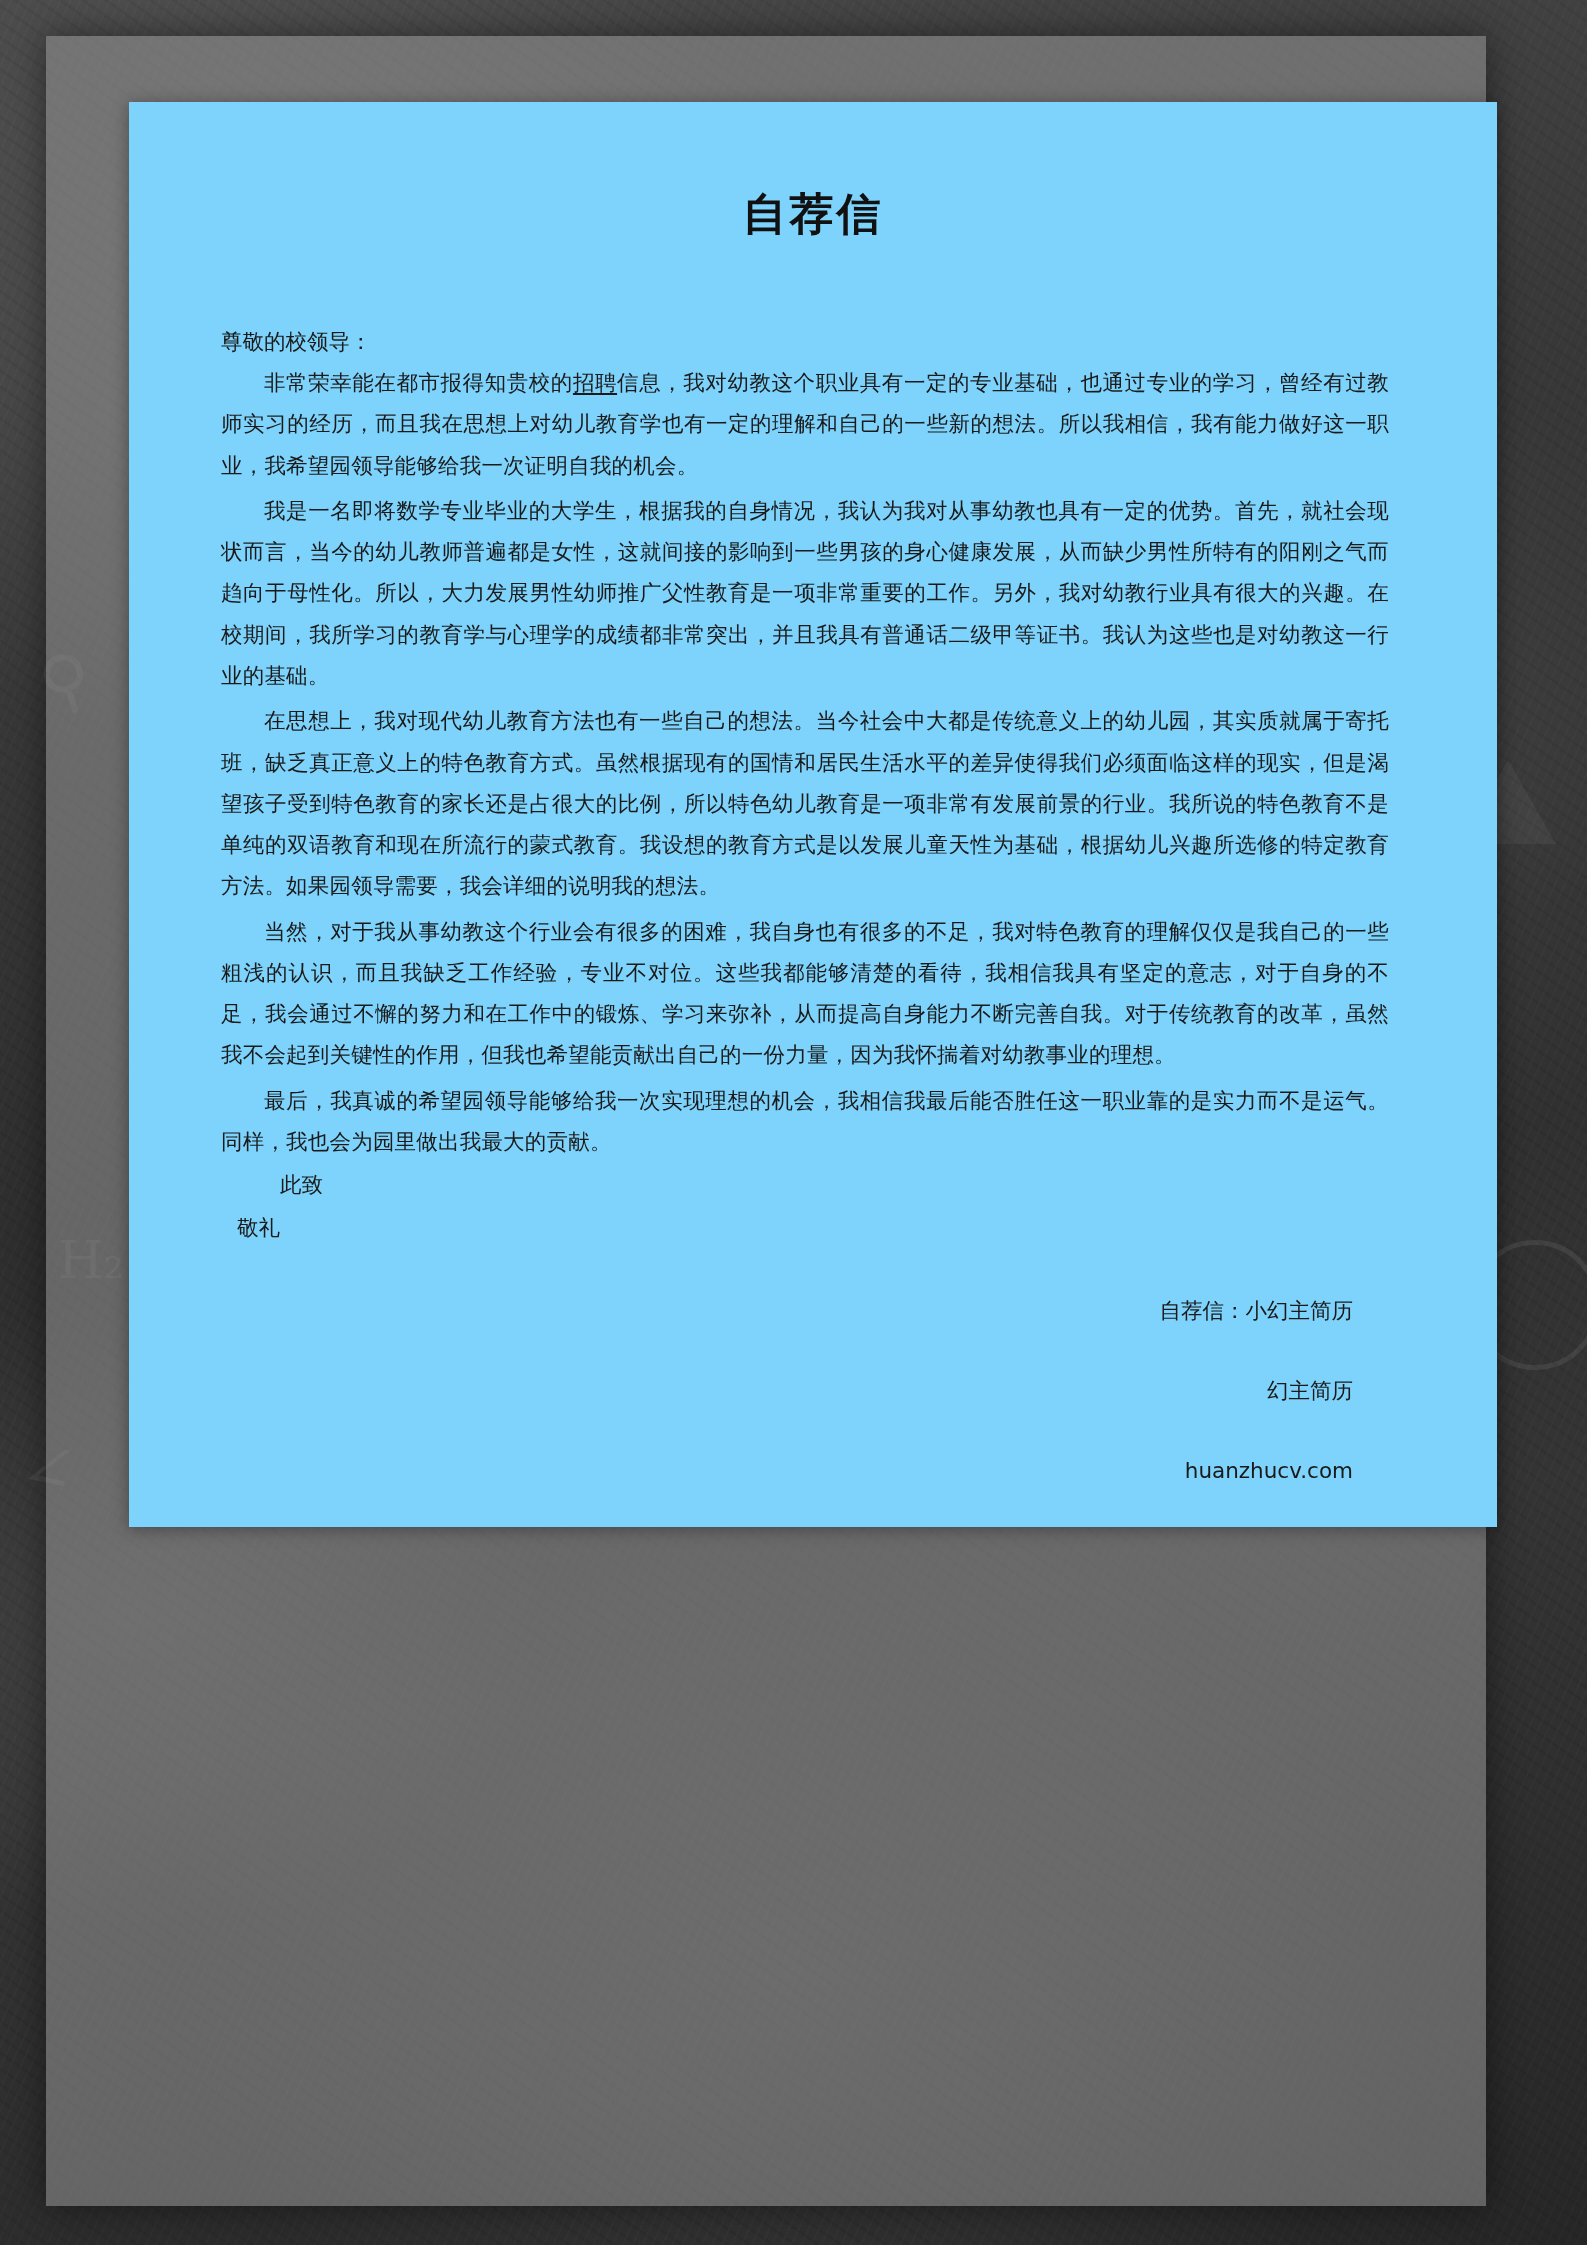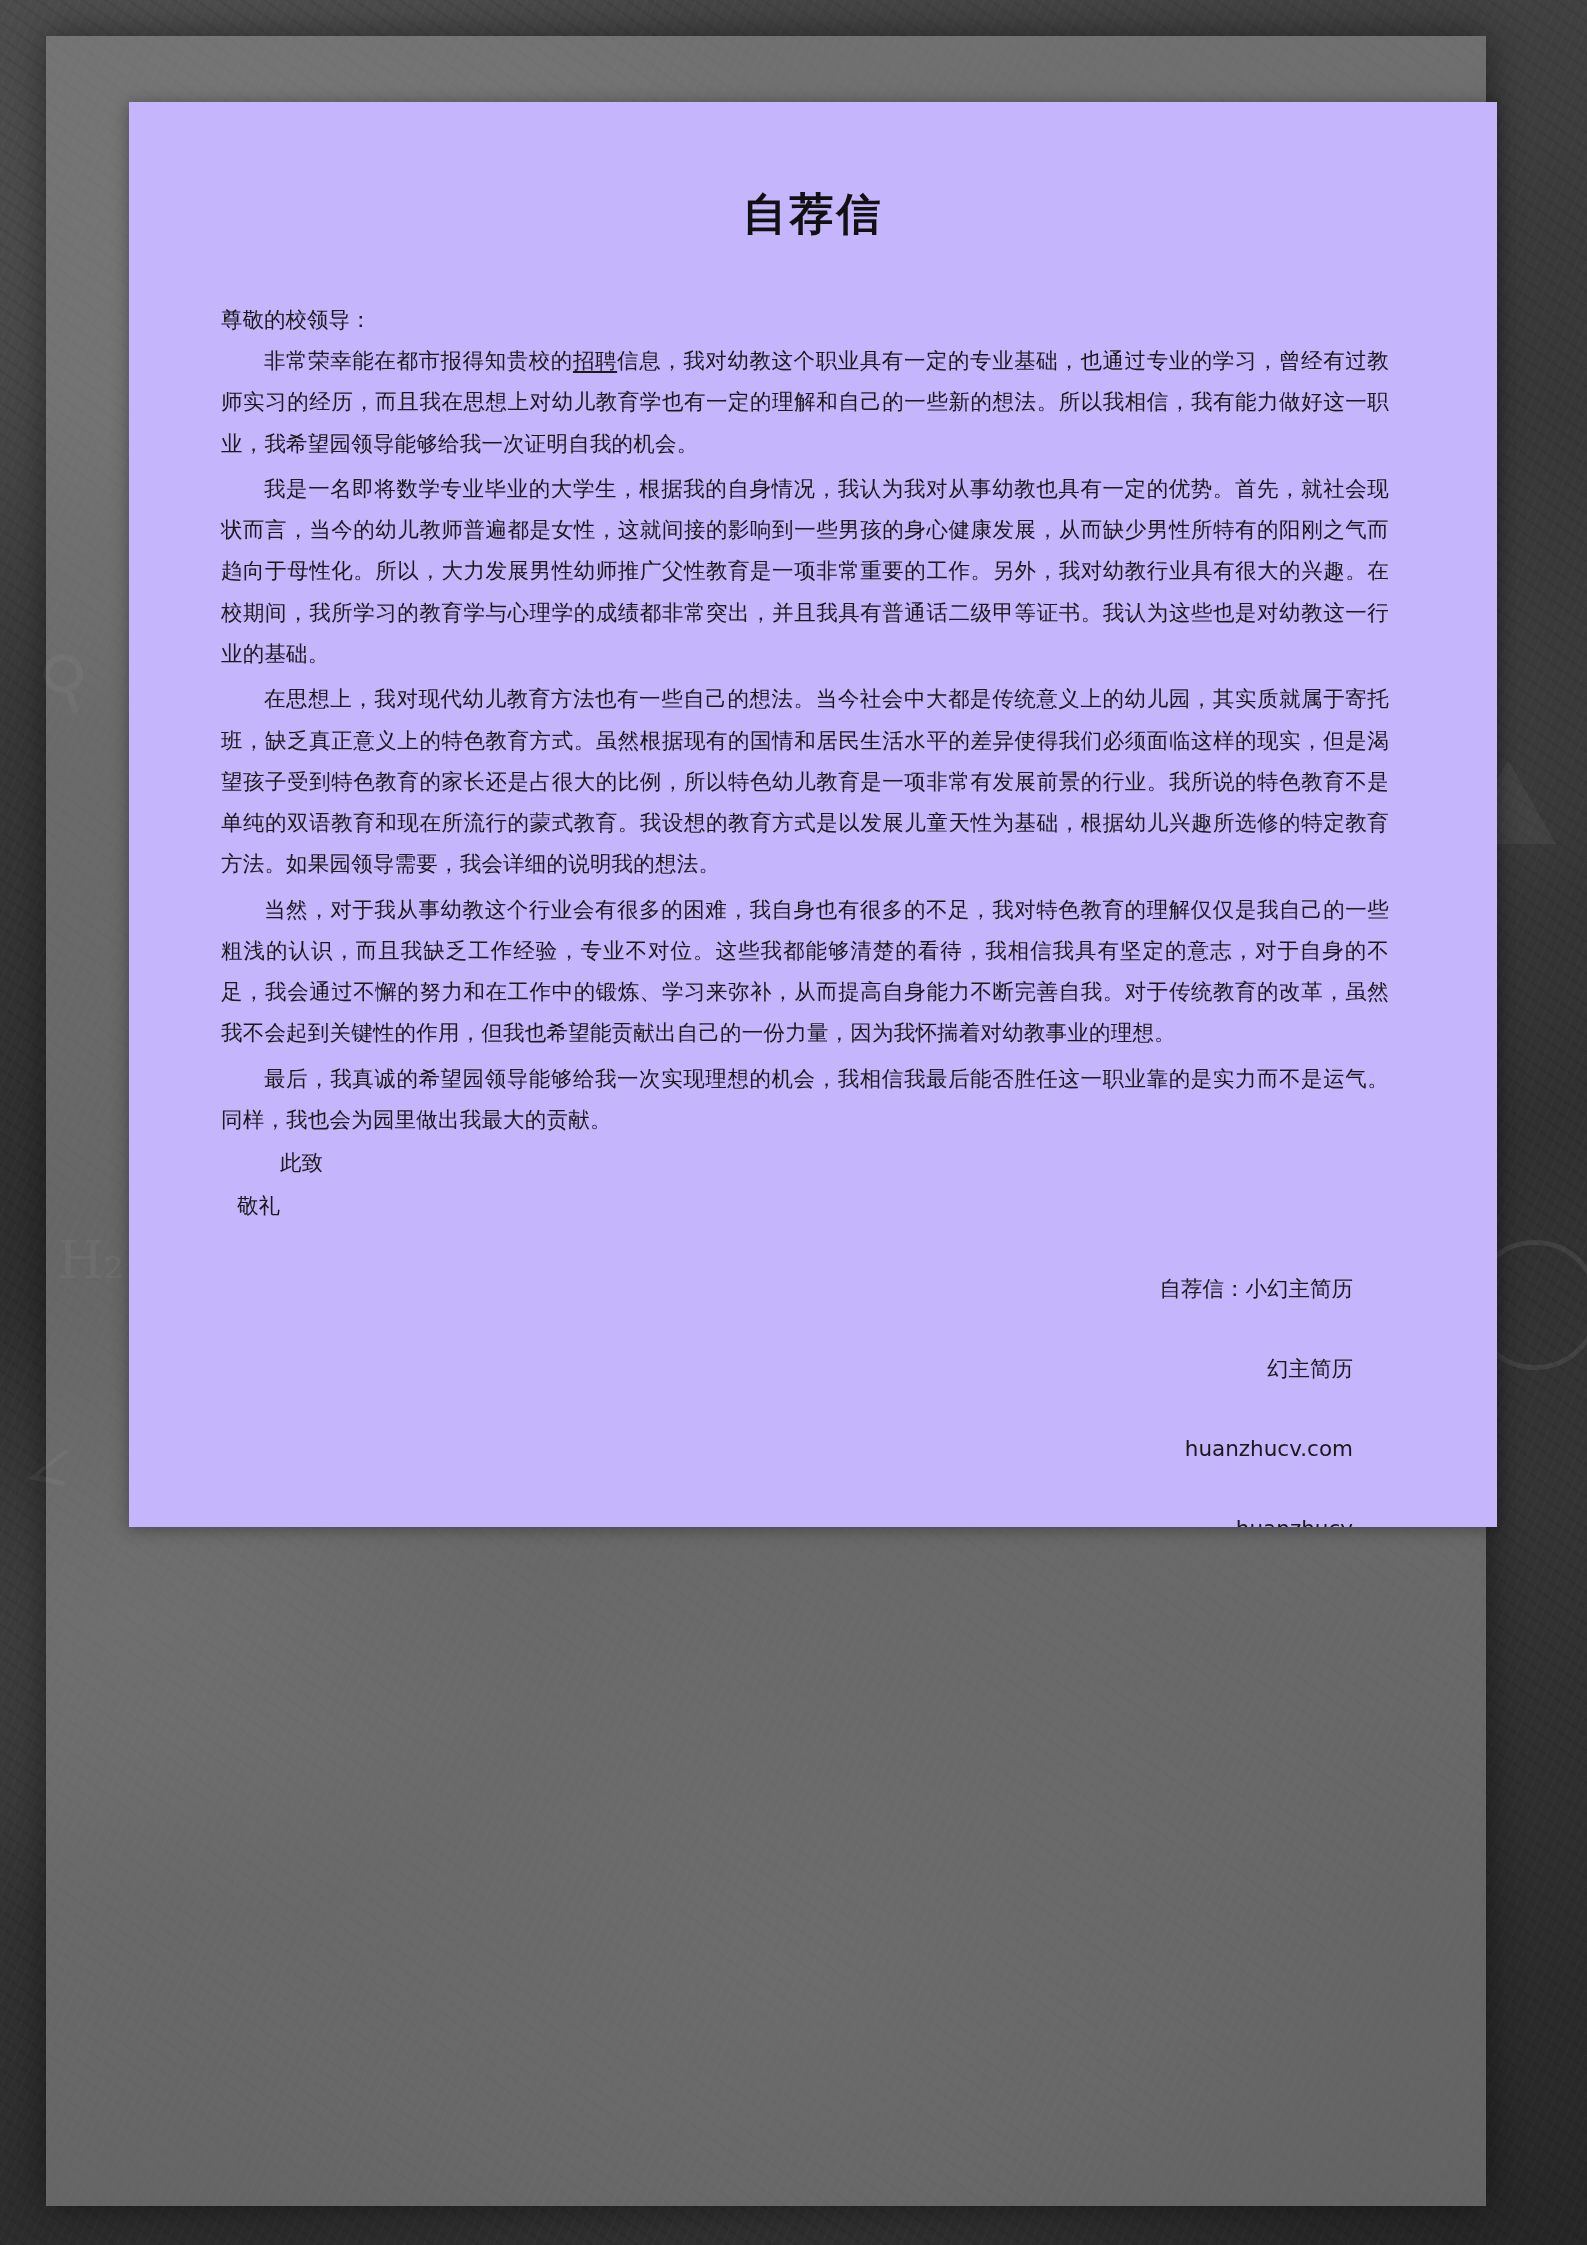--- a/index.html
+++ b/index.html
@@ -58,21 +58,21 @@
     height: 2170px;
     background: rgba(150,150,150,0.55);
     box-shadow: 0 0 34px rgba(0,0,0,0.45);
   }
   .page {
     position: absolute;
     left: 83px;
     top: 66px;
     width: 1368px;
     height: 1425px;
-    background: #c4b5fd;
+    background: #7dd3fc;
     box-shadow: 0 2px 16px rgba(0,0,0,0.35);
     overflow: hidden;
   }
   .page-inner {
     position: absolute;
     left: 0; top: 0; right: 0; bottom: 0;
     padding: 62px 92px 0 92px;
     box-sizing: border-box;
   }
 
@@ -81,21 +81,21 @@
     text-align: center;
     font-size: 44px;
     font-weight: bold;
     letter-spacing: 3px;
     color: #111111;
     margin: 24px 0 0 0;
     line-height: 1.2;
   }
 
   .salutation {
-    margin-top: 62px;
+    margin-top: 84px;
     font-size: 21.5px;
     color: #1a1a1a;
     line-height: 1.55;
   }
   .greeting {
     margin-top: 16px;
     font-size: 21.5px;
     color: #1a1a1a;
     text-indent: 2em;
     line-height: 1.55;

